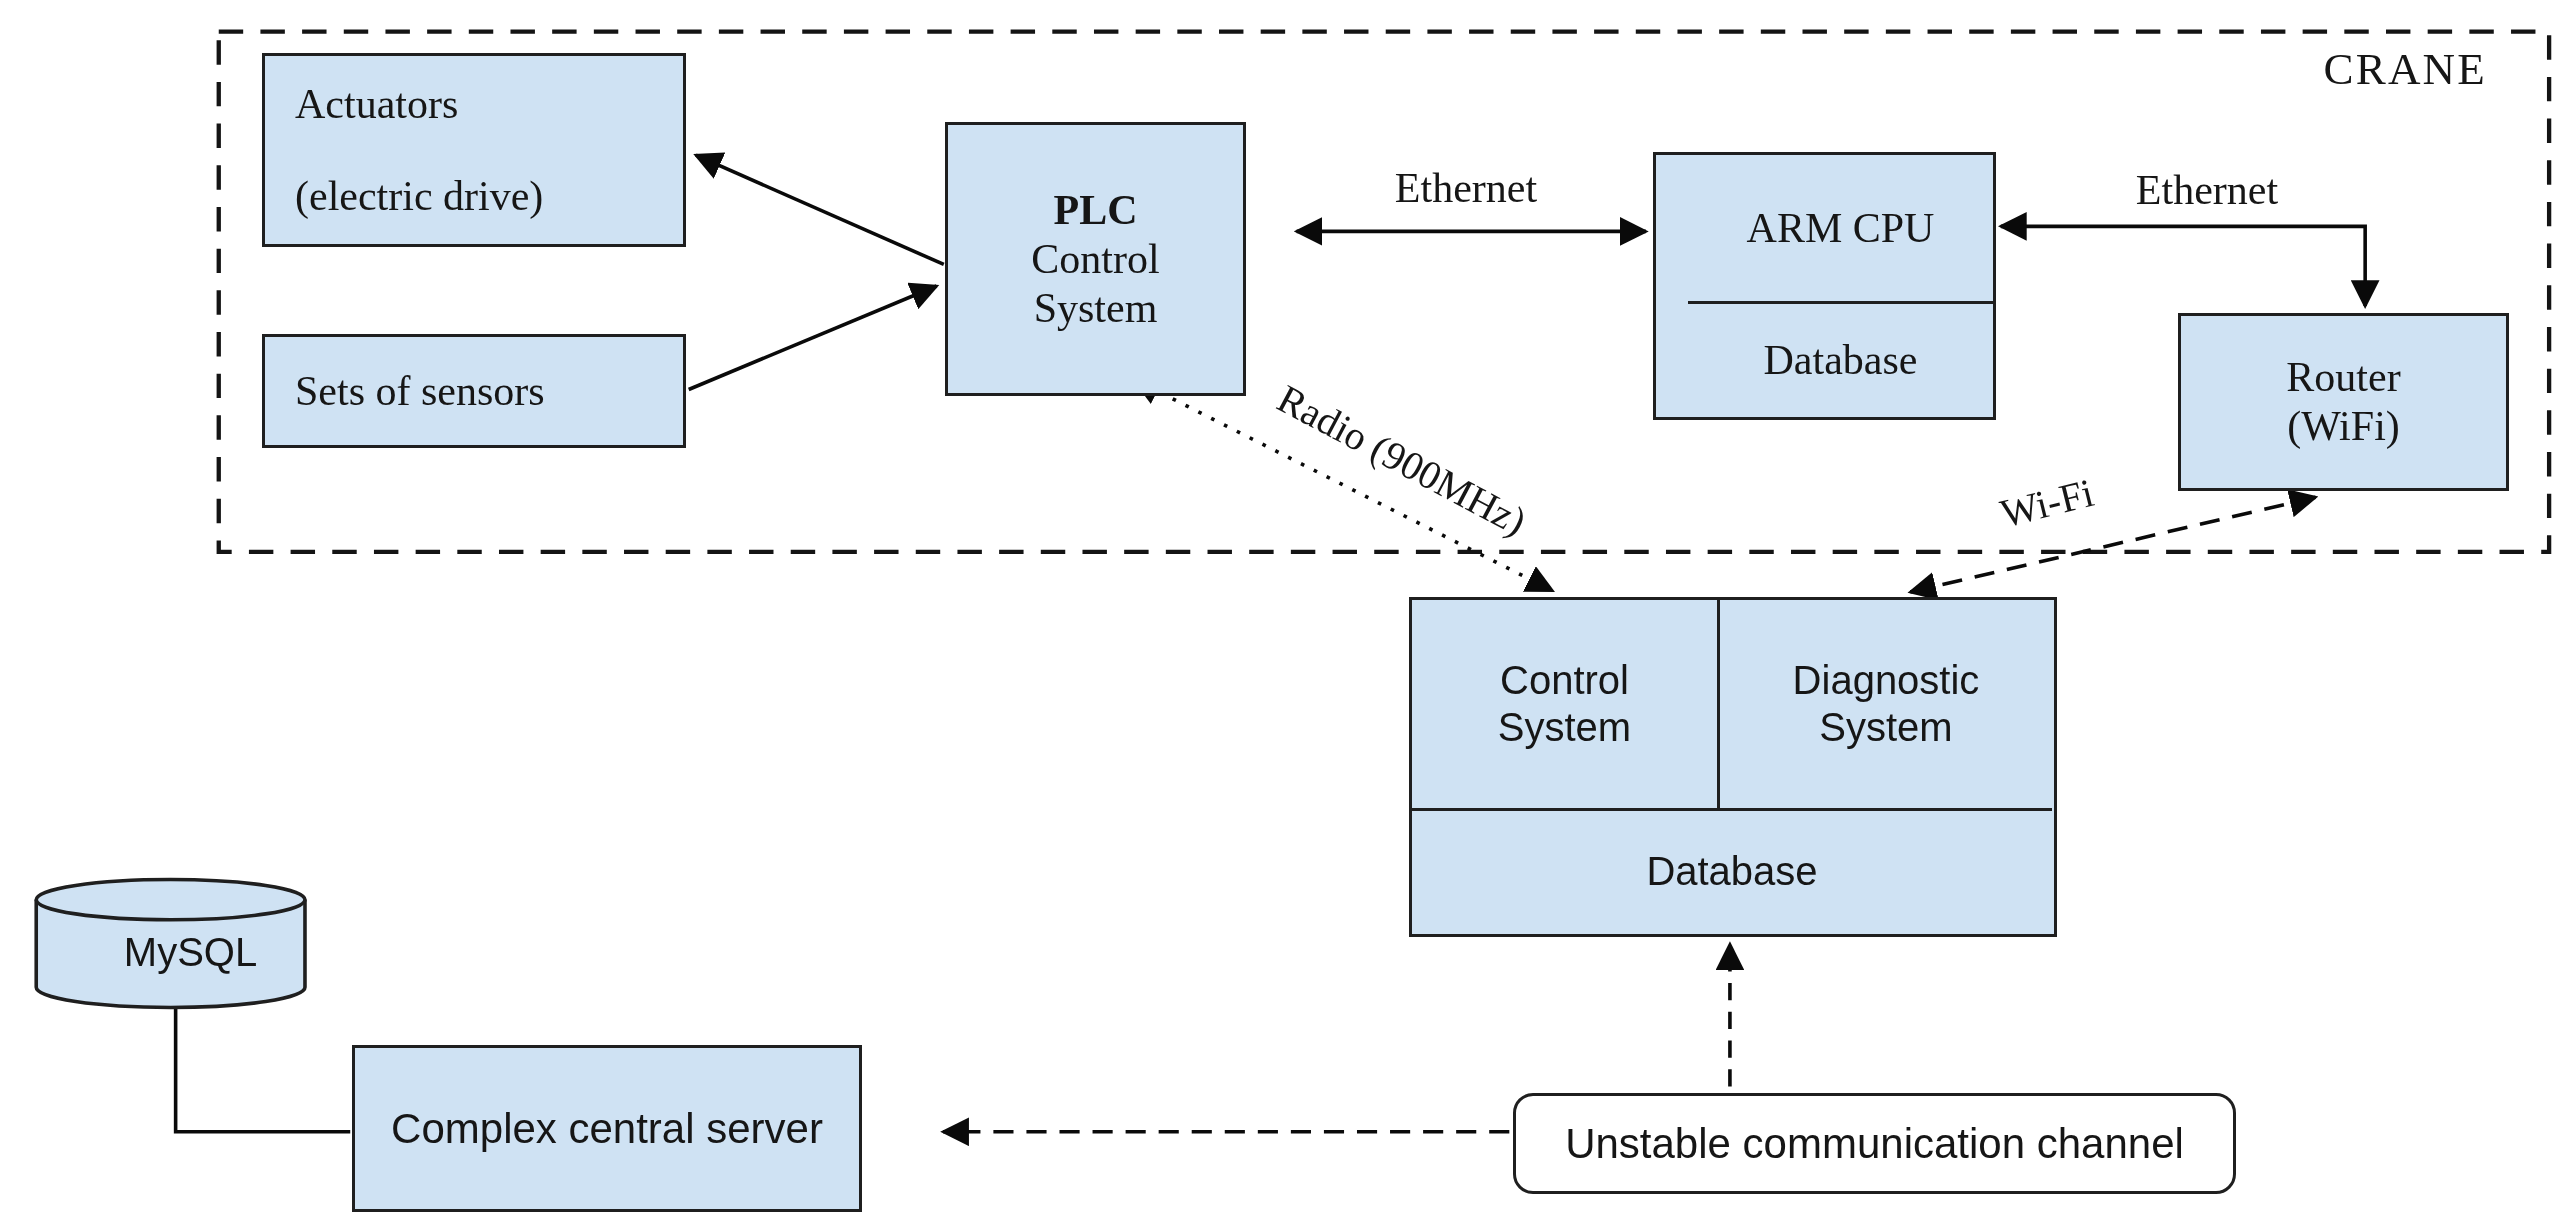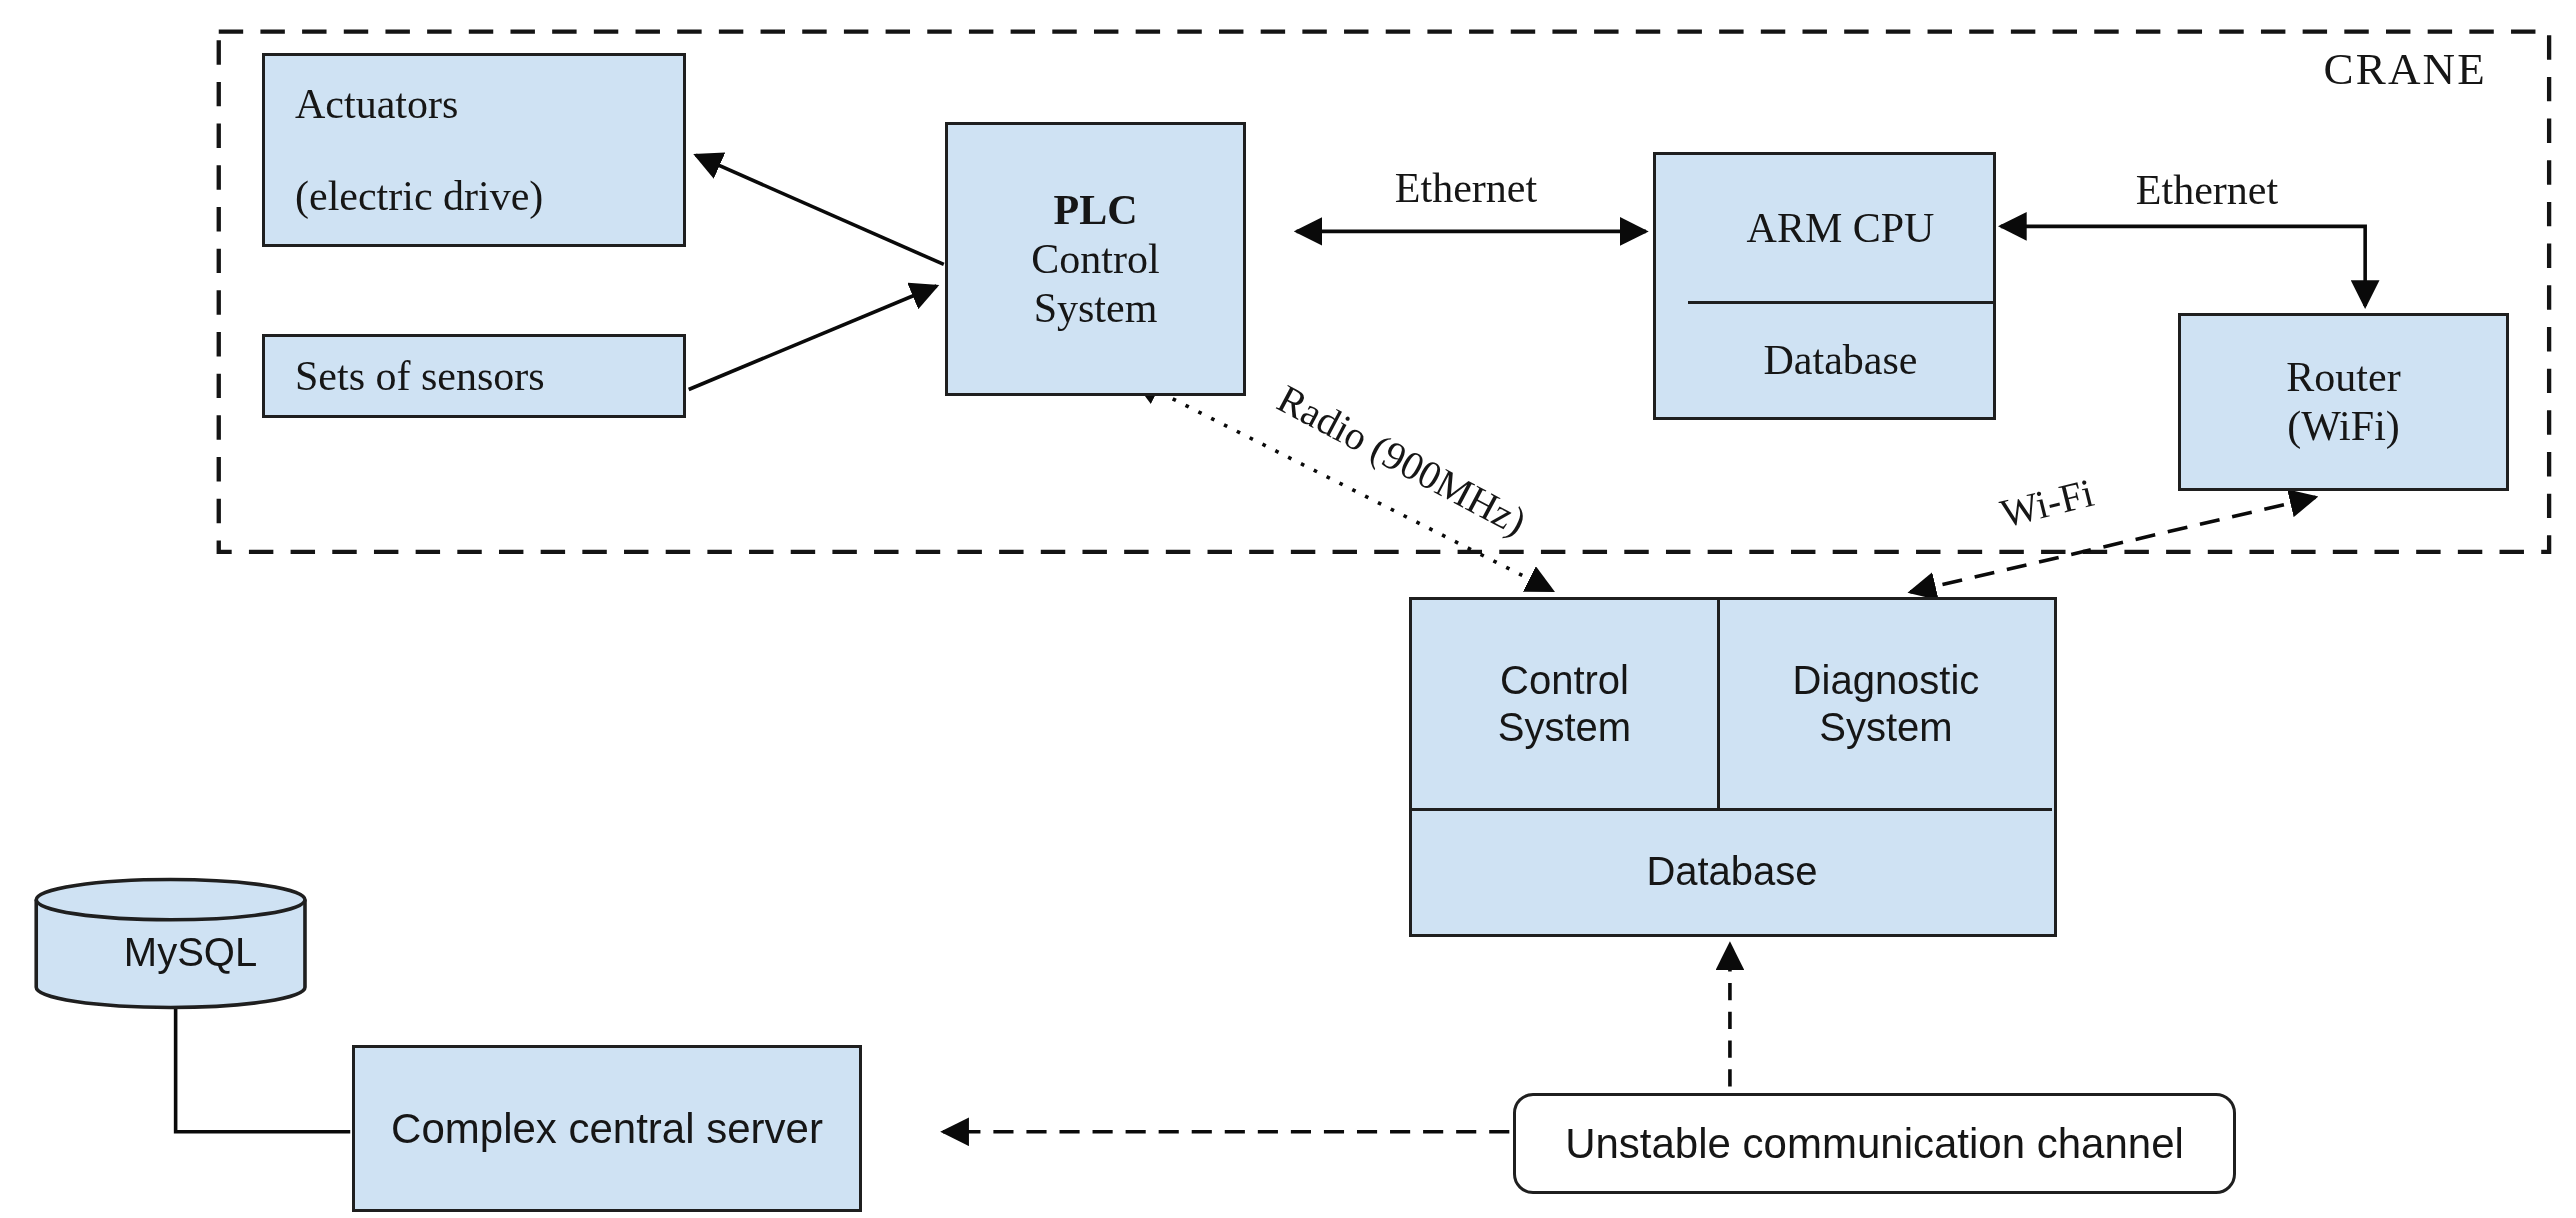--- a/index.html
+++ b/index.html
@@ -63,21 +63,21 @@
     </g>
   </svg>
 
   <div class="crane-label serif">CRANE</div>
 
   <div class="node serif left-align" style="left:262px;top:53px;width:424px;height:194px;">
     <span>Actuators</span>
     <span>(electric drive)</span>
   </div>
 
-  <div class="node serif left-align" style="left:262px;top:334px;width:424px;height:84px;">
+  <div class="node serif left-align" style="left:262px;top:334px;width:424px;height:114px;">
     <span>Sets of sensors</span>
   </div>
 
   <div class="node serif" style="left:945px;top:98px;width:301px;height:274px;margin-top:24px;">
     <span class="bold">PLC</span>
     <span>Control</span>
     <span>System</span>
   </div>
 
   <div class="stack serif" style="left:1653px;top:152px;width:343px;height:268px;">

